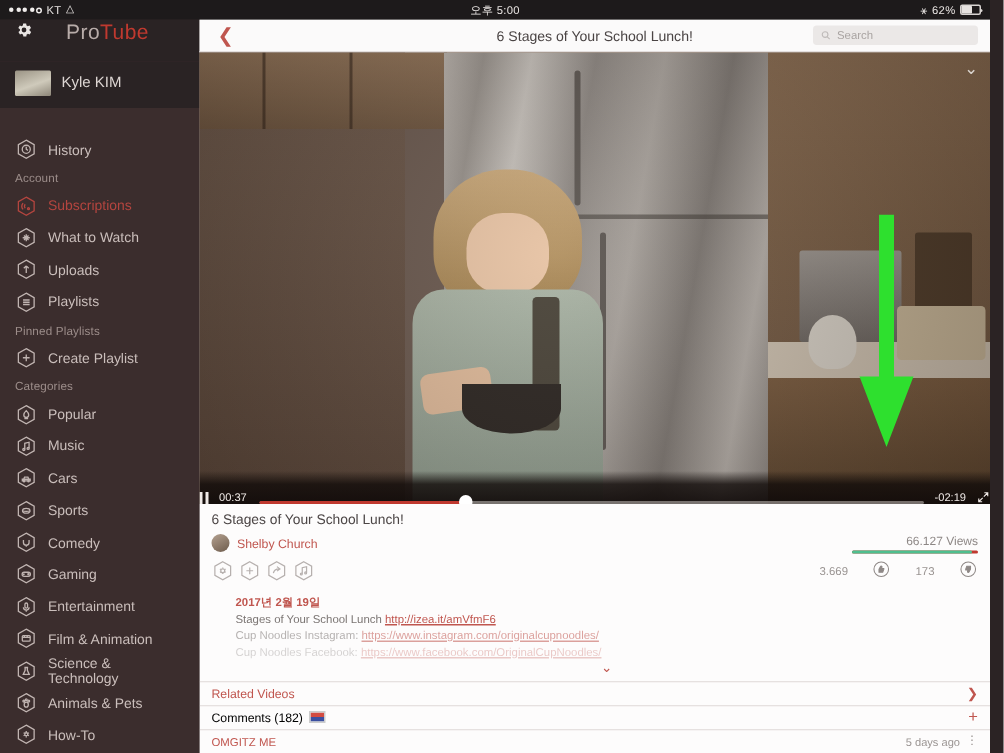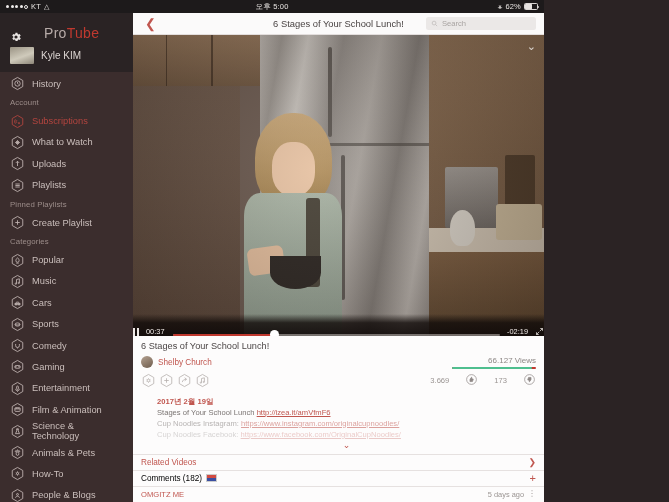--- a/index.html
+++ b/index.html
@@ -2,21 +2,21 @@
 <html><head>
 <meta charset="utf-8">
 <style>
   html,body{margin:0;padding:0;}
   body{
     width:669px;height:502px;overflow:hidden;
     font-family:"Liberation Sans", sans-serif;
     background:#2b2324;
     -webkit-font-smoothing:antialiased;
   }
-  .app{position:relative;width:544px;height:502px;display:flex;flex-direction:column;}
+  .app{position:relative;width:660px;height:502px;display:flex;flex-direction:column;}
 
   
   .statusbar{
     height:13px;flex:0 0 13px;background:#1d1a1b;color:#e8e4e2;
     display:flex;align-items:center;font-size:7.5px;letter-spacing:.2px;
     padding:0 6px;box-sizing:border-box;position:relative;z-index:30;
   }
   .sb-left{display:flex;align-items:center;gap:3px;}
   .dots{display:flex;gap:1.5px;align-items:center;}
   .dot{width:3px;height:3px;border-radius:50%;background:#efeceb;}
@@ -28,28 +28,28 @@
   .batt::after{content:"";position:absolute;right:-2.2px;top:1.6px;width:1.2px;height:2.6px;background:#d9d5d3;border-radius:0 1px 1px 0;}
   .batt i{display:block;height:100%;background:#e6e2e0;border-radius:.5px;}
 
   .body{flex:1;display:flex;min-height:0;}
 
   
   .sidebar{
     width:133px;flex:0 0 133px;background:#3b2d2d;color:#cfc3c0;
     display:flex;flex-direction:column;overflow:hidden;position:relative;
   }
-  .sb-top{height:28px;display:flex;align-items:flex-end;padding:0 10px;background:#2a2324;box-sizing:border-box;}
+  .sb-top{height:28px;display:flex;align-items:flex-start;padding:0 10px;background:#2a2324;box-sizing:border-box;}
   .gear{width:12px;height:12px;color:#e9e5e3;display:inline-block;}
   .brand{margin-left:22px;font-size:14px;letter-spacing:.3px;color:#b8aca9;font-weight:300;}
   .brand .hl{color:#c0392f;}
   .user-row{display:flex;align-items:center;gap:7px;padding:6px 10px 8px 10px;background:#2a2324;}
   .avatar{width:24px;height:17px;background:linear-gradient(160deg,#9a9384,#cfcabb 55%,#8d8678);border-radius:1px;flex:0 0 24px;}
   .user-name{font-size:10px;color:#ddd6d3;}
-  .nav{flex:1;overflow:hidden;padding-top:1px;}
+  .nav{flex:1;overflow:hidden;padding-top:17px;}
   .nav-item{
     display:flex;align-items:center;gap:7px;height:21.4px;padding:0 10px;box-sizing:border-box;
     font-size:9.3px;color:#cbbfbc;cursor:default;
   }
   .nav-item.active{color:#b4453f;}
   .nav-item .ico{width:15px;height:15px;flex:0 0 15px;display:block;}
   .nav-sec{font-size:7.8px;color:#9c8d8a;padding:4px 10px 3px 10px;letter-spacing:.1px;}
 
   
   .content{flex:1;display:flex;flex-direction:column;min-width:0;background:#f4f2f1;}

